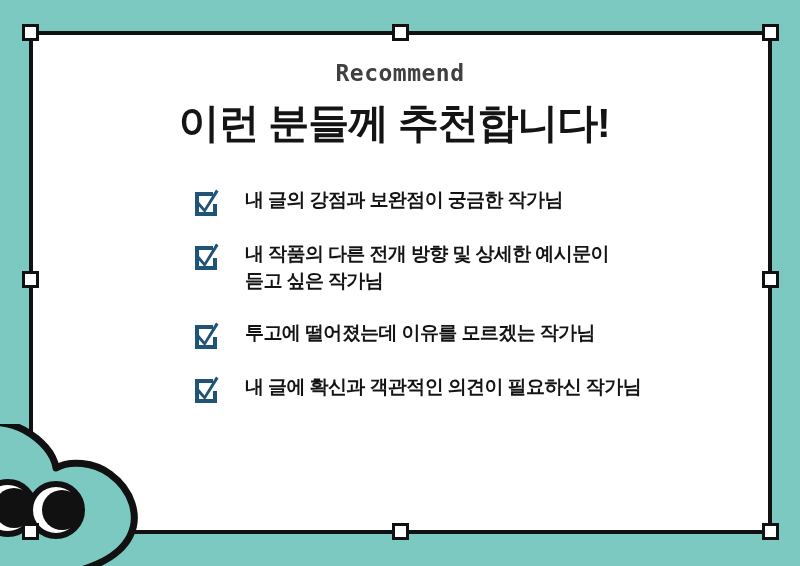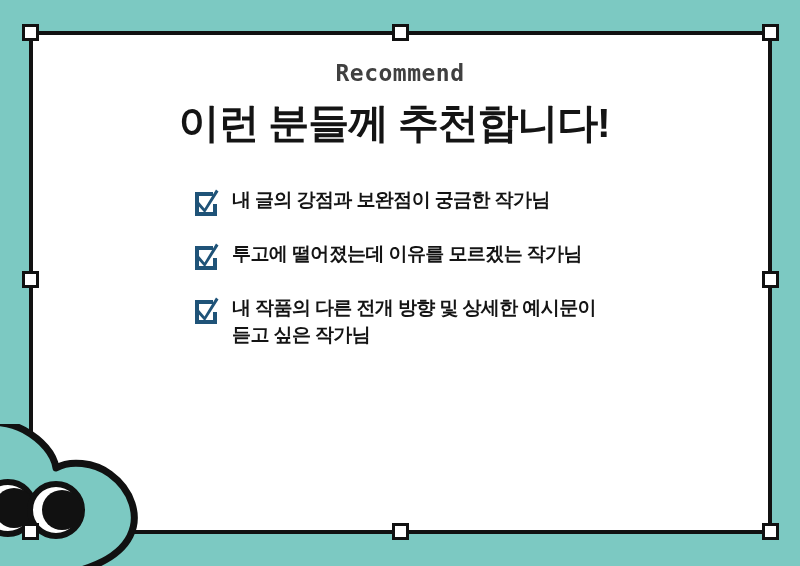--- a/index.html
+++ b/index.html
@@ -91,20 +91,21 @@
   .checklist {
     position: absolute;
     left: 192px;
     top: 186px;
     width: 520px;
   }
   .check-item {
     display: flex;
     align-items: flex-start;
     margin-bottom: 24px;
+    gap: 13px;
   }
   .check-item:last-child { margin-bottom: 0; }
 
   .check-icon {
     flex: 0 0 auto;
     width: 27px;
     height: 30px;
     margin-right: 13px;
     position: relative;
     top: 1px;
@@ -161,34 +162,43 @@
       <span class="check-text">내 글의 강점과 보완점이 궁금한 작가님</span>
     </div>
 
     <div class="check-item">
       <span class="check-icon">
         <svg width="27" height="30" viewBox="0 0 27 30">
           <path d="M3 5 H21 V9 H7 V25 H21 V17 H25 V29 H3 Z" fill="#1f5378"></path>
           <path d="M7 15 L12.5 21.5 L24 2.5 L26.5 4.5 L12.8 26 L4.5 16.8 Z" fill="#1f5378"></path>
         </svg>
       </span>
-      <span class="check-text">투고에 떨어졌는데 이유를 모르겠는 작가님</span>
-    </div>
-
-    <div class="check-item">
-      <span class="check-icon">
-        <svg width="27" height="30" viewBox="0 0 27 30">
-          <path d="M3 5 H21 V9 H7 V25 H21 V17 H25 V29 H3 Z" fill="#1f5378"></path>
-          <path d="M7 15 L12.5 21.5 L24 2.5 L26.5 4.5 L12.8 26 L4.5 16.8 Z" fill="#1f5378"></path>
-        </svg>
-      </span>
       <span class="check-text">내 작품의 다른 전개 방향 및 상세한 예시문이
 듣고 싶은 작가님</span>
     </div>
 
+    <div class="check-item">
+      <span class="check-icon">
+        <svg width="27" height="30" viewBox="0 0 27 30">
+          <path d="M3 5 H21 V9 H7 V25 H21 V17 H25 V29 H3 Z" fill="#1f5378"></path>
+          <path d="M7 15 L12.5 21.5 L24 2.5 L26.5 4.5 L12.8 26 L4.5 16.8 Z" fill="#1f5378"></path>
+        </svg>
+      </span>
+      <span class="check-text">투고에 떨어졌는데 이유를 모르겠는 작가님</span>
+    </div>
+
+    <div class="check-item">
+      <span class="check-icon">
+        <svg width="27" height="30" viewBox="0 0 27 30">
+          <path d="M3 5 H21 V9 H7 V25 H21 V17 H25 V29 H3 Z" fill="#1f5378"></path>
+          <path d="M7 15 L12.5 21.5 L24 2.5 L26.5 4.5 L12.8 26 L4.5 16.8 Z" fill="#1f5378"></path>
+        </svg>
+      </span>
+      <span class="check-text">내 글에 확신과 객관적인 의견이 필요하신 작가님</span>
+    </div>
 
   </div>
 
   <div class="mascot">
     <svg width="230" height="150" viewBox="0 0 230 150">
 
       <path d="M-20 10
                C -5 -4, 40 -6, 62 6
                C 80 16, 92 30, 94 44
                C 108 36, 132 38, 148 50

